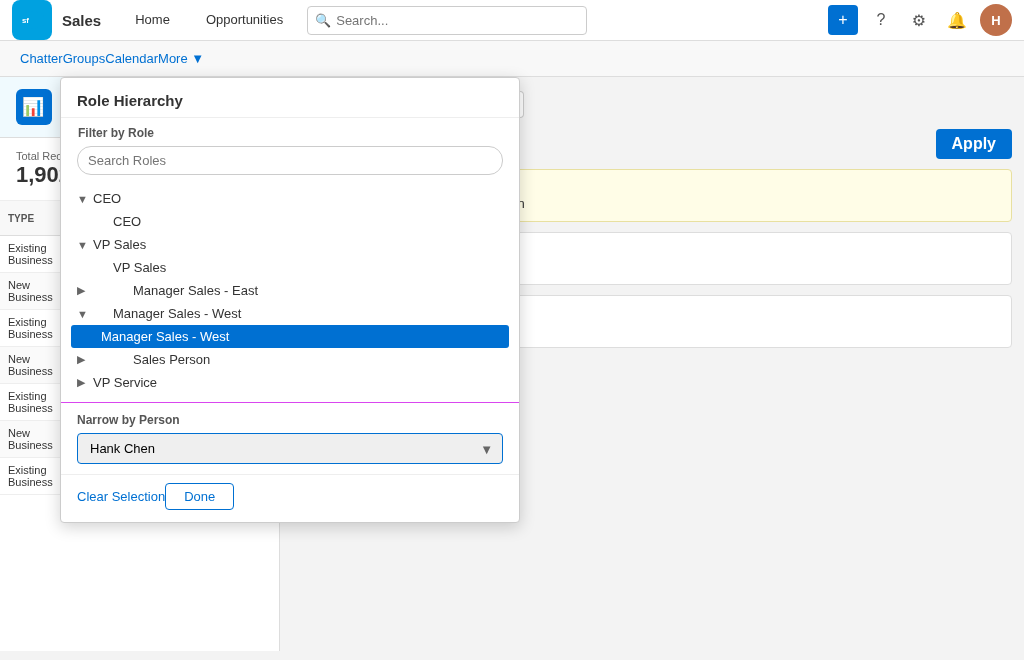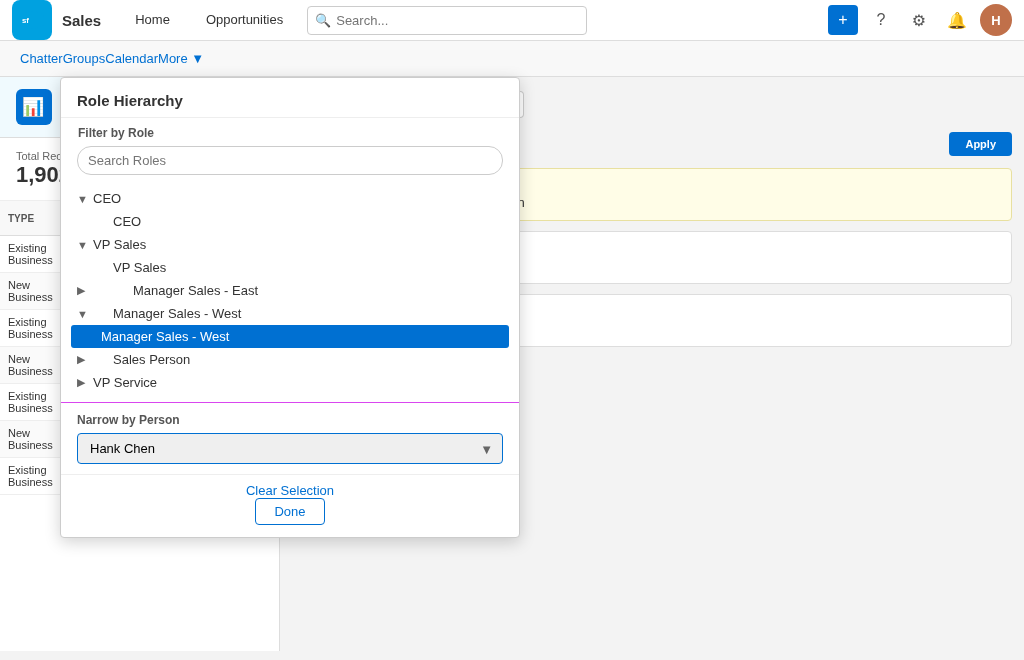--- a/index.html
+++ b/index.html
@@ -278,21 +278,20 @@
       cursor: pointer;
     }
     .narrow-caret {
       position: absolute; right: 10px; top: 50%; transform: translateY(-50%);
       color: #666; pointer-events: none;
     }
     .dropdown-footer {
       display: flex; justify-content: flex-start; align-items: center;
       padding: 8px 16px 12px;
       border-top: 1px solid #eee;
-      flex-direction: column;
     }
     .btn-clear { color: #0070d2; background: none; border: none; cursor: pointer; font-size: 13px; }
     .btn-done {
       padding: 5px 18px;
       background: #fff;
       border: 1px solid #0070d2;
       color: #0070d2;
       border-radius: 4px;
       cursor: pointer;
       font-size: 13px;
@@ -309,21 +308,21 @@
       cursor: pointer;
       font-size: 13px;
     }
     .btn-apply {
       padding: 6px 16px;
       background: #0070d2;
       color: #fff;
       border: none;
       border-radius: 4px;
       cursor: pointer;
-      font-size: 11px;
+      font-size: 16px;
       font-weight: 600;
     }
   </style>
 </head>
 <body>
 
 <div class="top-nav">
   <div class="sf-logo">
     <svg viewBox="0 0 50 34" fill="none" xmlns="http://www.w3.org/2000/svg">
       <ellipse cx="25" cy="17" rx="24" ry="16" fill="#00a1e0"></ellipse>
@@ -456,21 +455,21 @@
         <span class="role-caret">▼</span>
         <span style="margin-left:20px">Manager Sales - West</span>
       </div>
 
       <div class="role-item selected">
         <span style="margin-left:20px">Manager Sales - West</span>
       </div>
 
       <div class="role-item">
         <span class="role-caret">▶</span>
-        <span style="margin-left:20px">Sales Person</span>
+        <span style="margin-left:40px">Sales Person</span>
       </div>
 
       <div class="role-item">
         <span class="role-caret">▶</span>
         <span style="margin-left:0px">VP Service</span>
       </div>
     </div>
     <div class="narrow-section">
       <div class="narrow-label">Narrow by Person</div>
       <div class="narrow-select-wrap">

